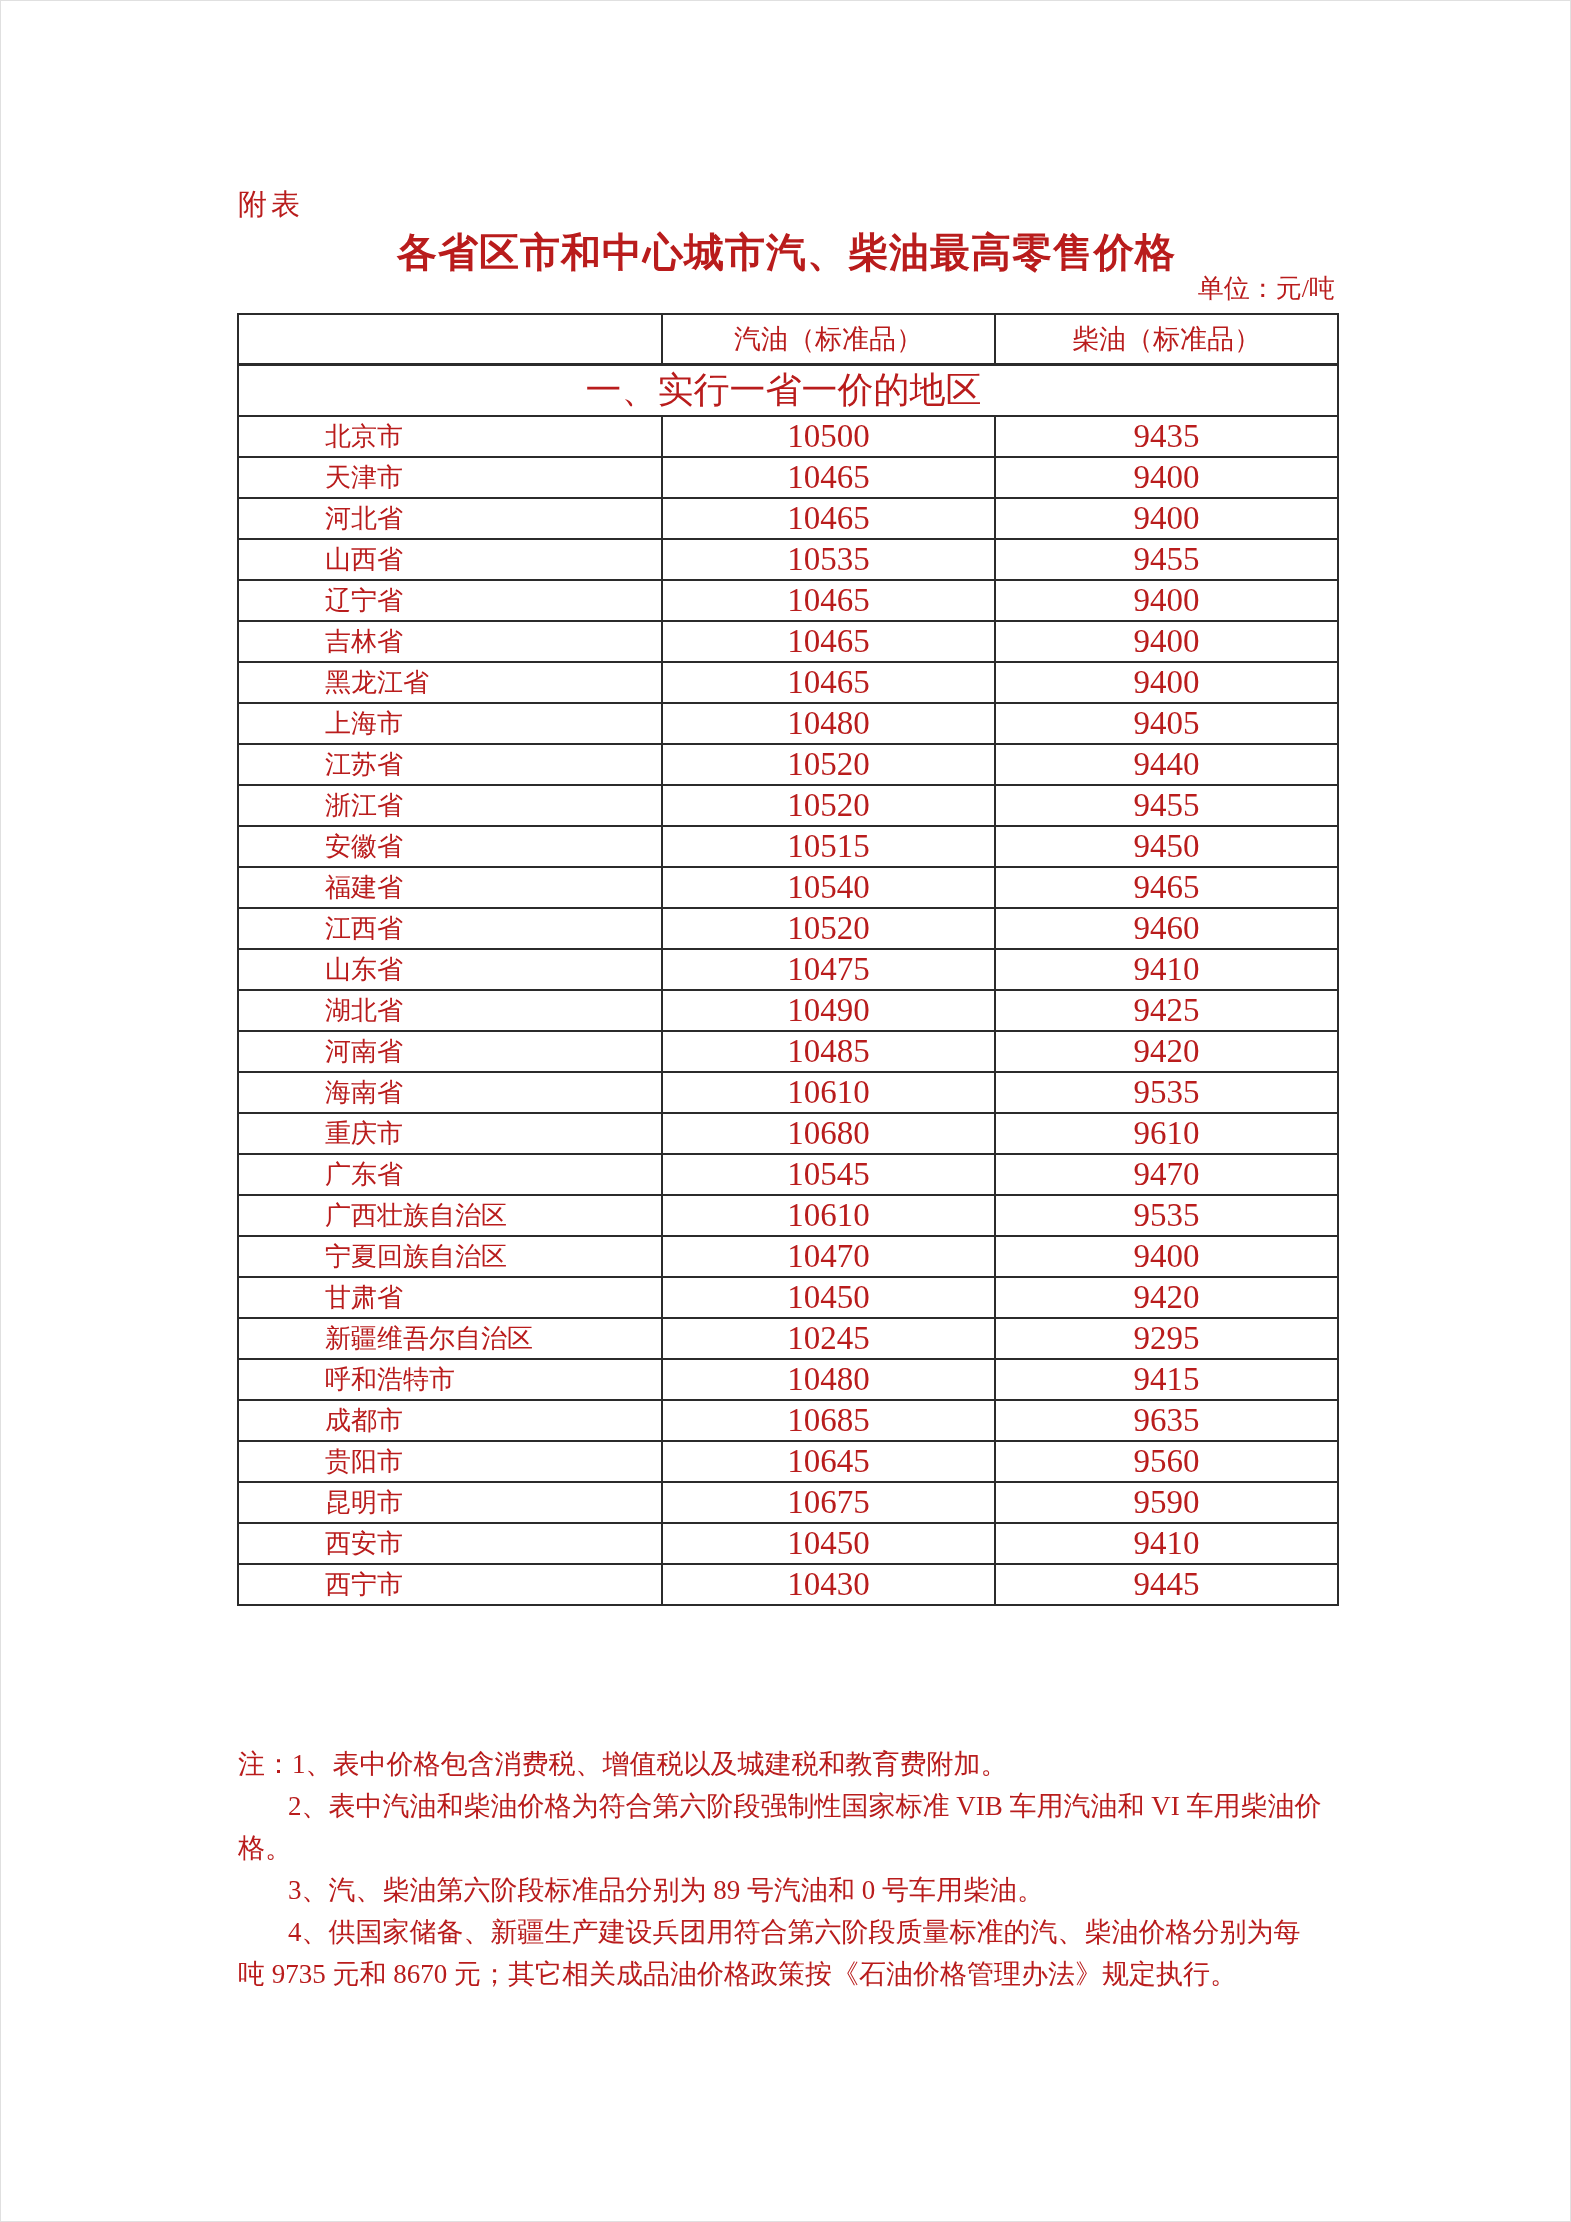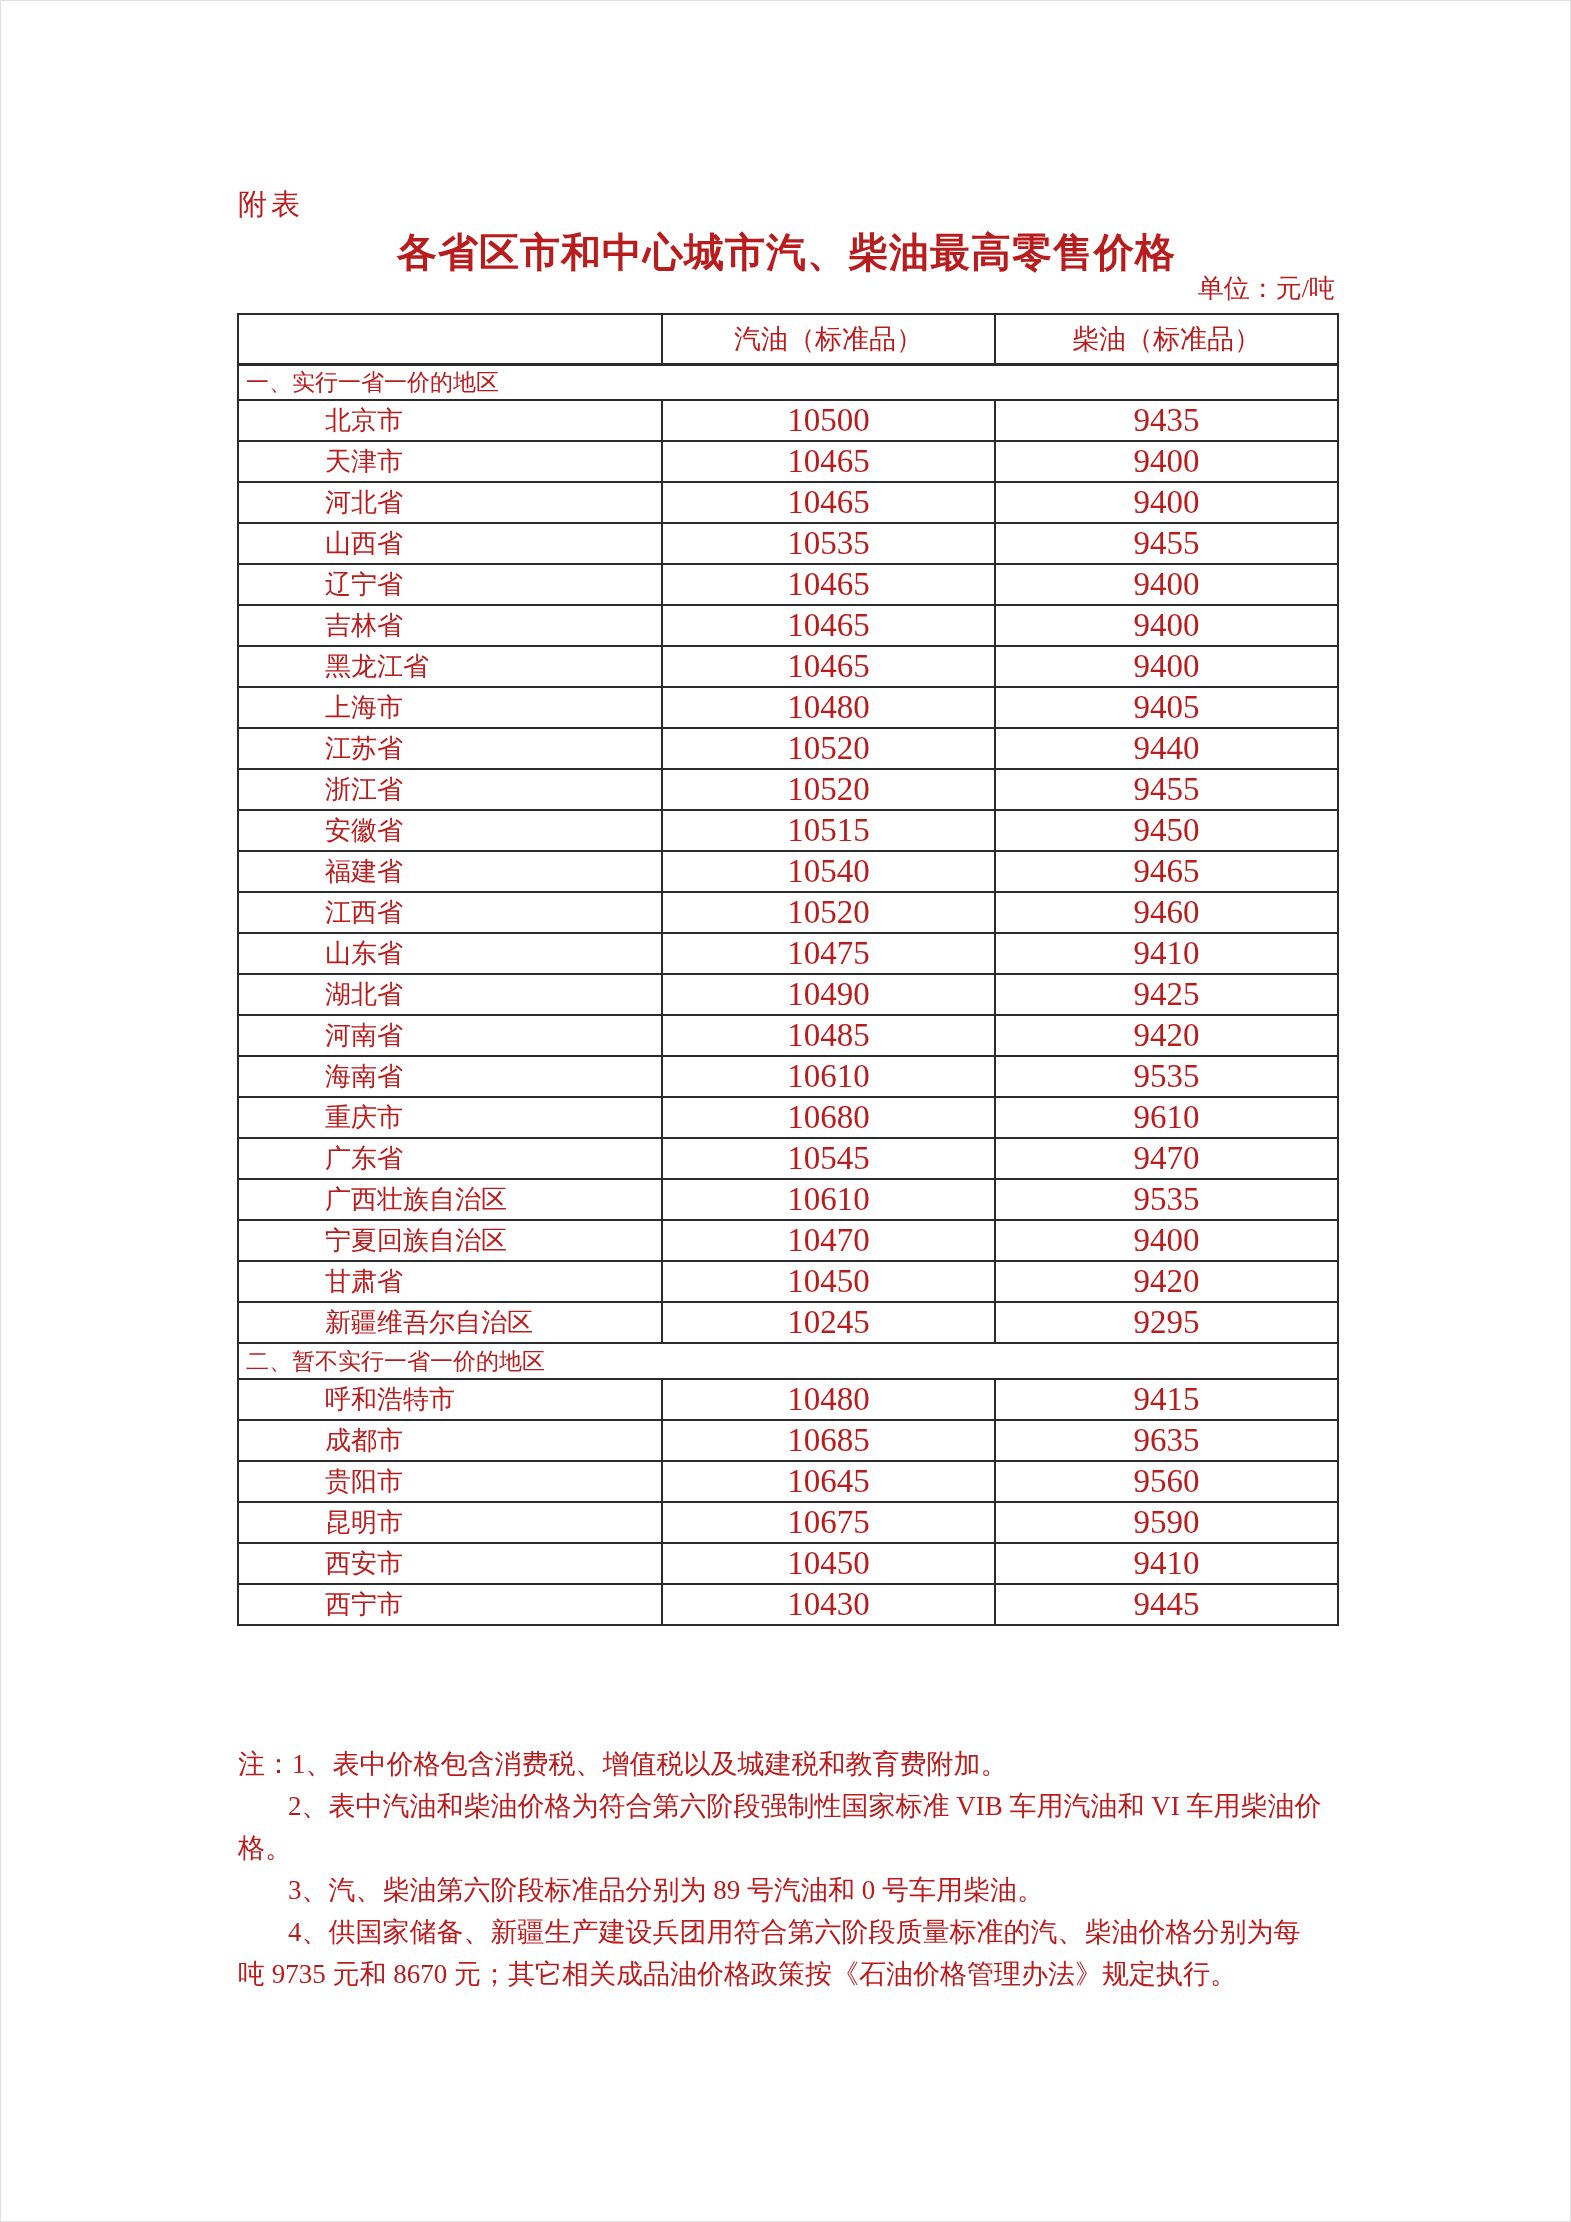--- a/index.html
+++ b/index.html
@@ -37,22 +37,23 @@
     border:2px solid #2b2b2b;
     box-sizing:border-box;
     overflow:hidden;white-space:nowrap;
   }
   table.price thead th{
     height:50px;font-size:27px;font-weight:normal;
     text-align:center;vertical-align:middle;
     border-bottom:3px solid #2b2b2b;
   }
   td.section-cell{
-    height:36px;font-size:23px;vertical-align:middle;
+    height:36px;font-size:36px;vertical-align:middle;
     padding:0 16px 0 7px;
+    text-align:center;
   }
   td.region-cell{
     height:41px;font-size:26px;vertical-align:middle;
     padding:0 0 0 86px;
   }
   td.num-cell{
     height:41px;font-size:33px;vertical-align:middle;
     text-align:center;padding:0;
   }
   .notes{
@@ -202,23 +203,20 @@
             <td class="region-cell">甘肃省</td>
             <td class="num-cell">10450</td>
             <td class="num-cell">9420</td>
           </tr>
           <tr>
             <td class="region-cell">新疆维吾尔自治区</td>
             <td class="num-cell">10245</td>
             <td class="num-cell">9295</td>
           </tr>
           <tr>
-            <td colspan="3" class="section-cell">二、暂不实行一省一价的地区</td>
-          </tr>
-          <tr>
             <td class="region-cell">呼和浩特市</td>
             <td class="num-cell">10480</td>
             <td class="num-cell">9415</td>
           </tr>
           <tr>
             <td class="region-cell">成都市</td>
             <td class="num-cell">10685</td>
             <td class="num-cell">9635</td>
           </tr>
           <tr>

